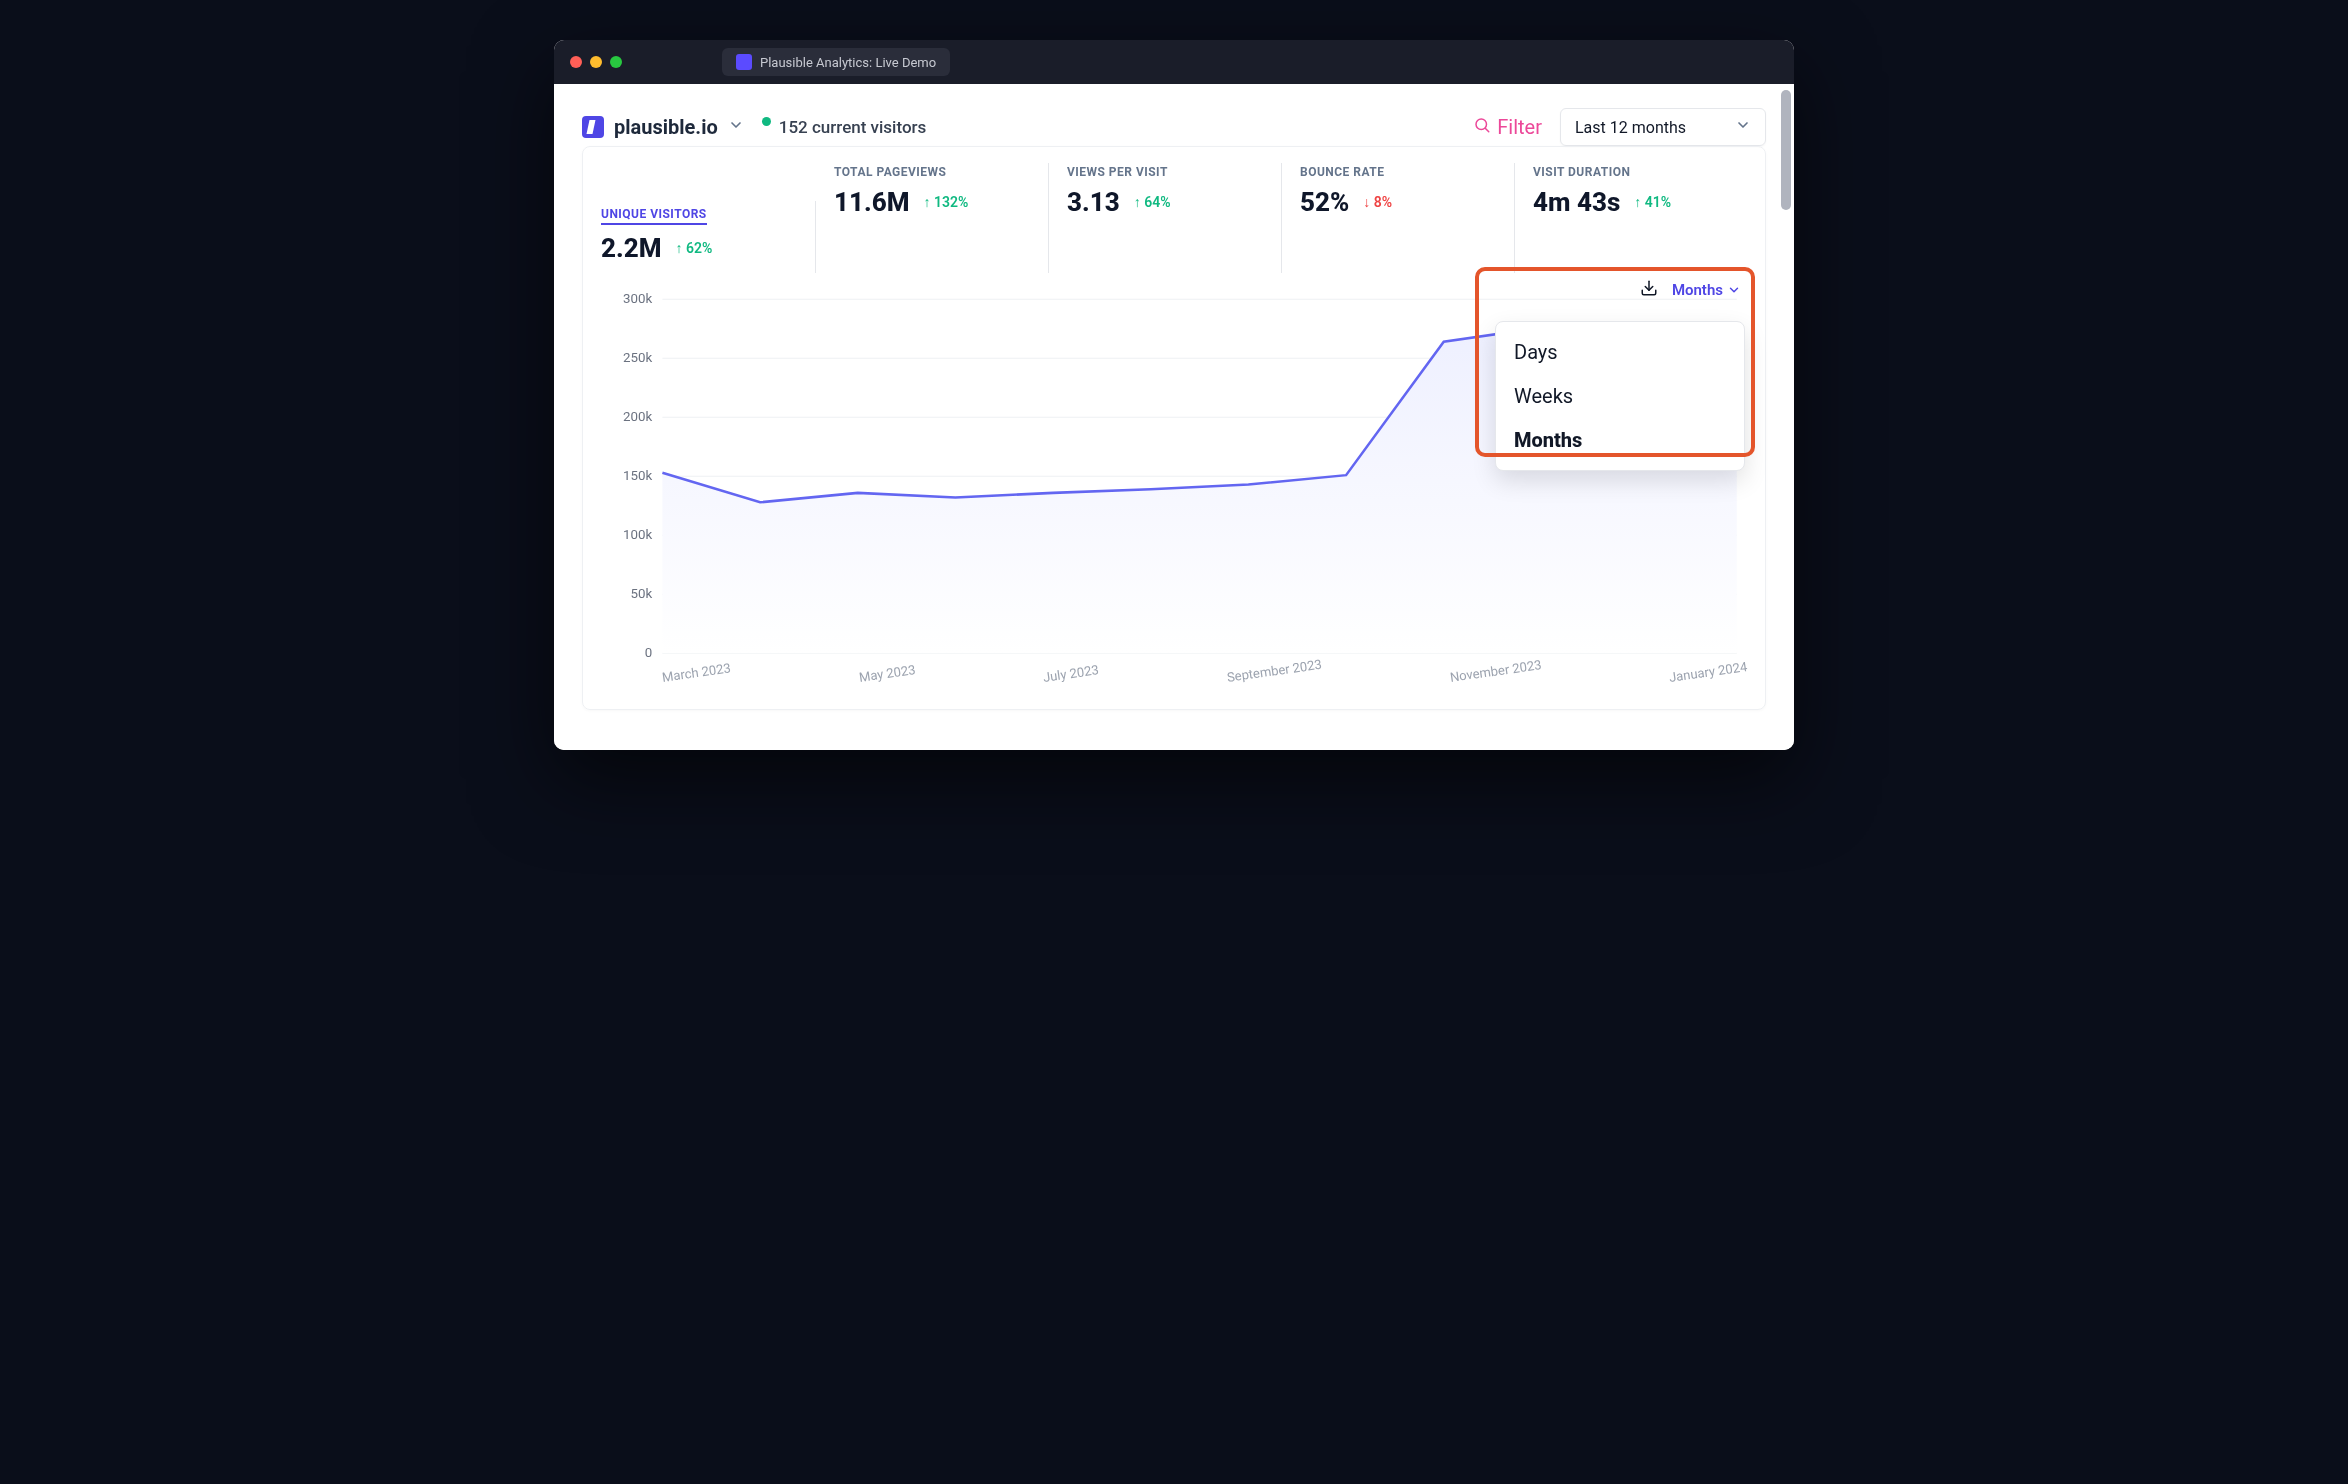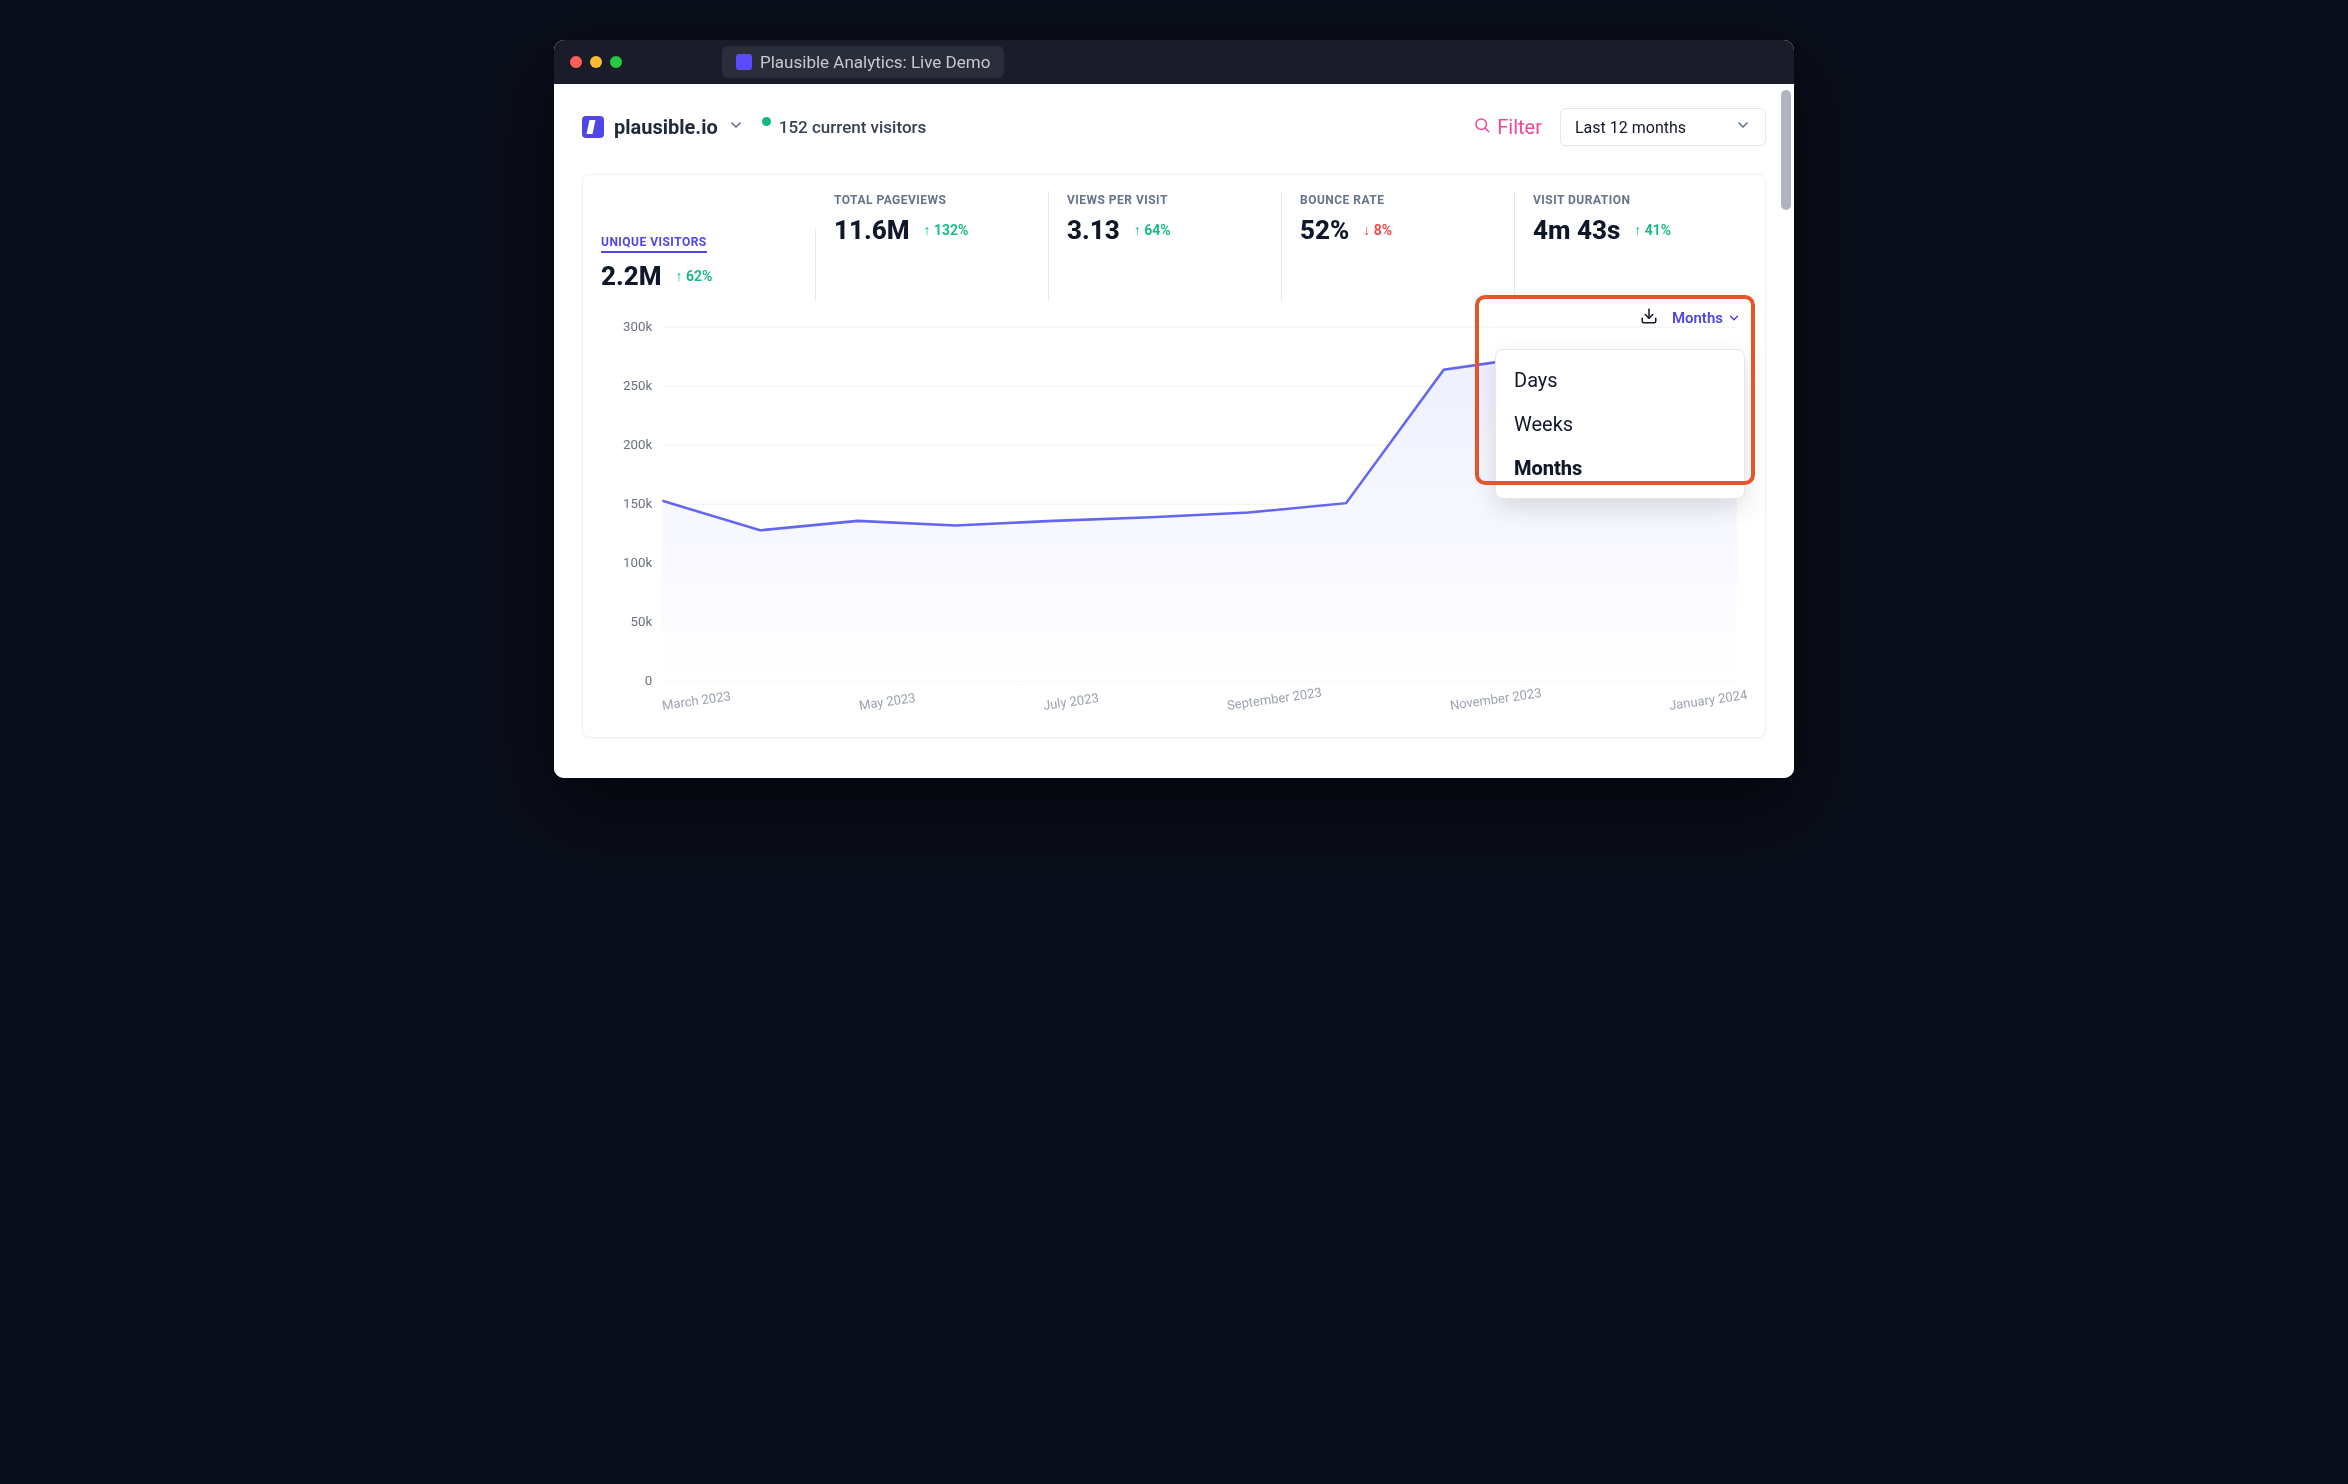--- a/index.html
+++ b/index.html
@@ -27,39 +27,38 @@
     padding: 0 16px;
   }
   .traffic-lights { display: flex; gap: 8px; margin-right: 100px; }
   .light { width:12px; height:12px; border-radius:50%; }
   .light.red { background:#ff5f57; }
   .light.yellow { background:#febc2e; }
   .light.green { background:#28c840; }
   .tab {
     display:flex; align-items:center; gap:8px;
     background:#2a2d3a; color:#c7c9d1;
-    padding: 6px 14px; border-radius:6px; font-size:17px;
+    padding: 6px 14px; border-radius:6px; font-size:13px;
   }
   .tab-icon {
     width:16px; height:16px; background:#5b4bff;
     border-radius:3px; display:flex; align-items:center; justify-content:center;
     color:#fff; font-size:10px; font-weight:bold;
   }
   .content {
     background:#fff;
     padding: 24px 28px 40px 28px;
     position: relative;
   }
   .scrollbar-track {
     position:absolute; right:3px; top:6px; width:10px; height:120px;
     background:#b0b4be; border-radius:6px;
   }
   .topbar {
     display:flex; align-items:center; justify-content:space-between;
-    margin-bottom: 28px;
   }
   .top-left { display:flex; align-items:center; gap:18px; }
   .site-selector { display:flex; align-items:center; gap:10px; }
   .logo {
     width:22px; height:22px; background:#4f46e5;
     border-radius:4px; position:relative;
   }
   .logo::after{
     content:""; position:absolute; left:6px; top:4px; width:6px; height:14px;
     background:#fff; transform:skewX(-12deg);

